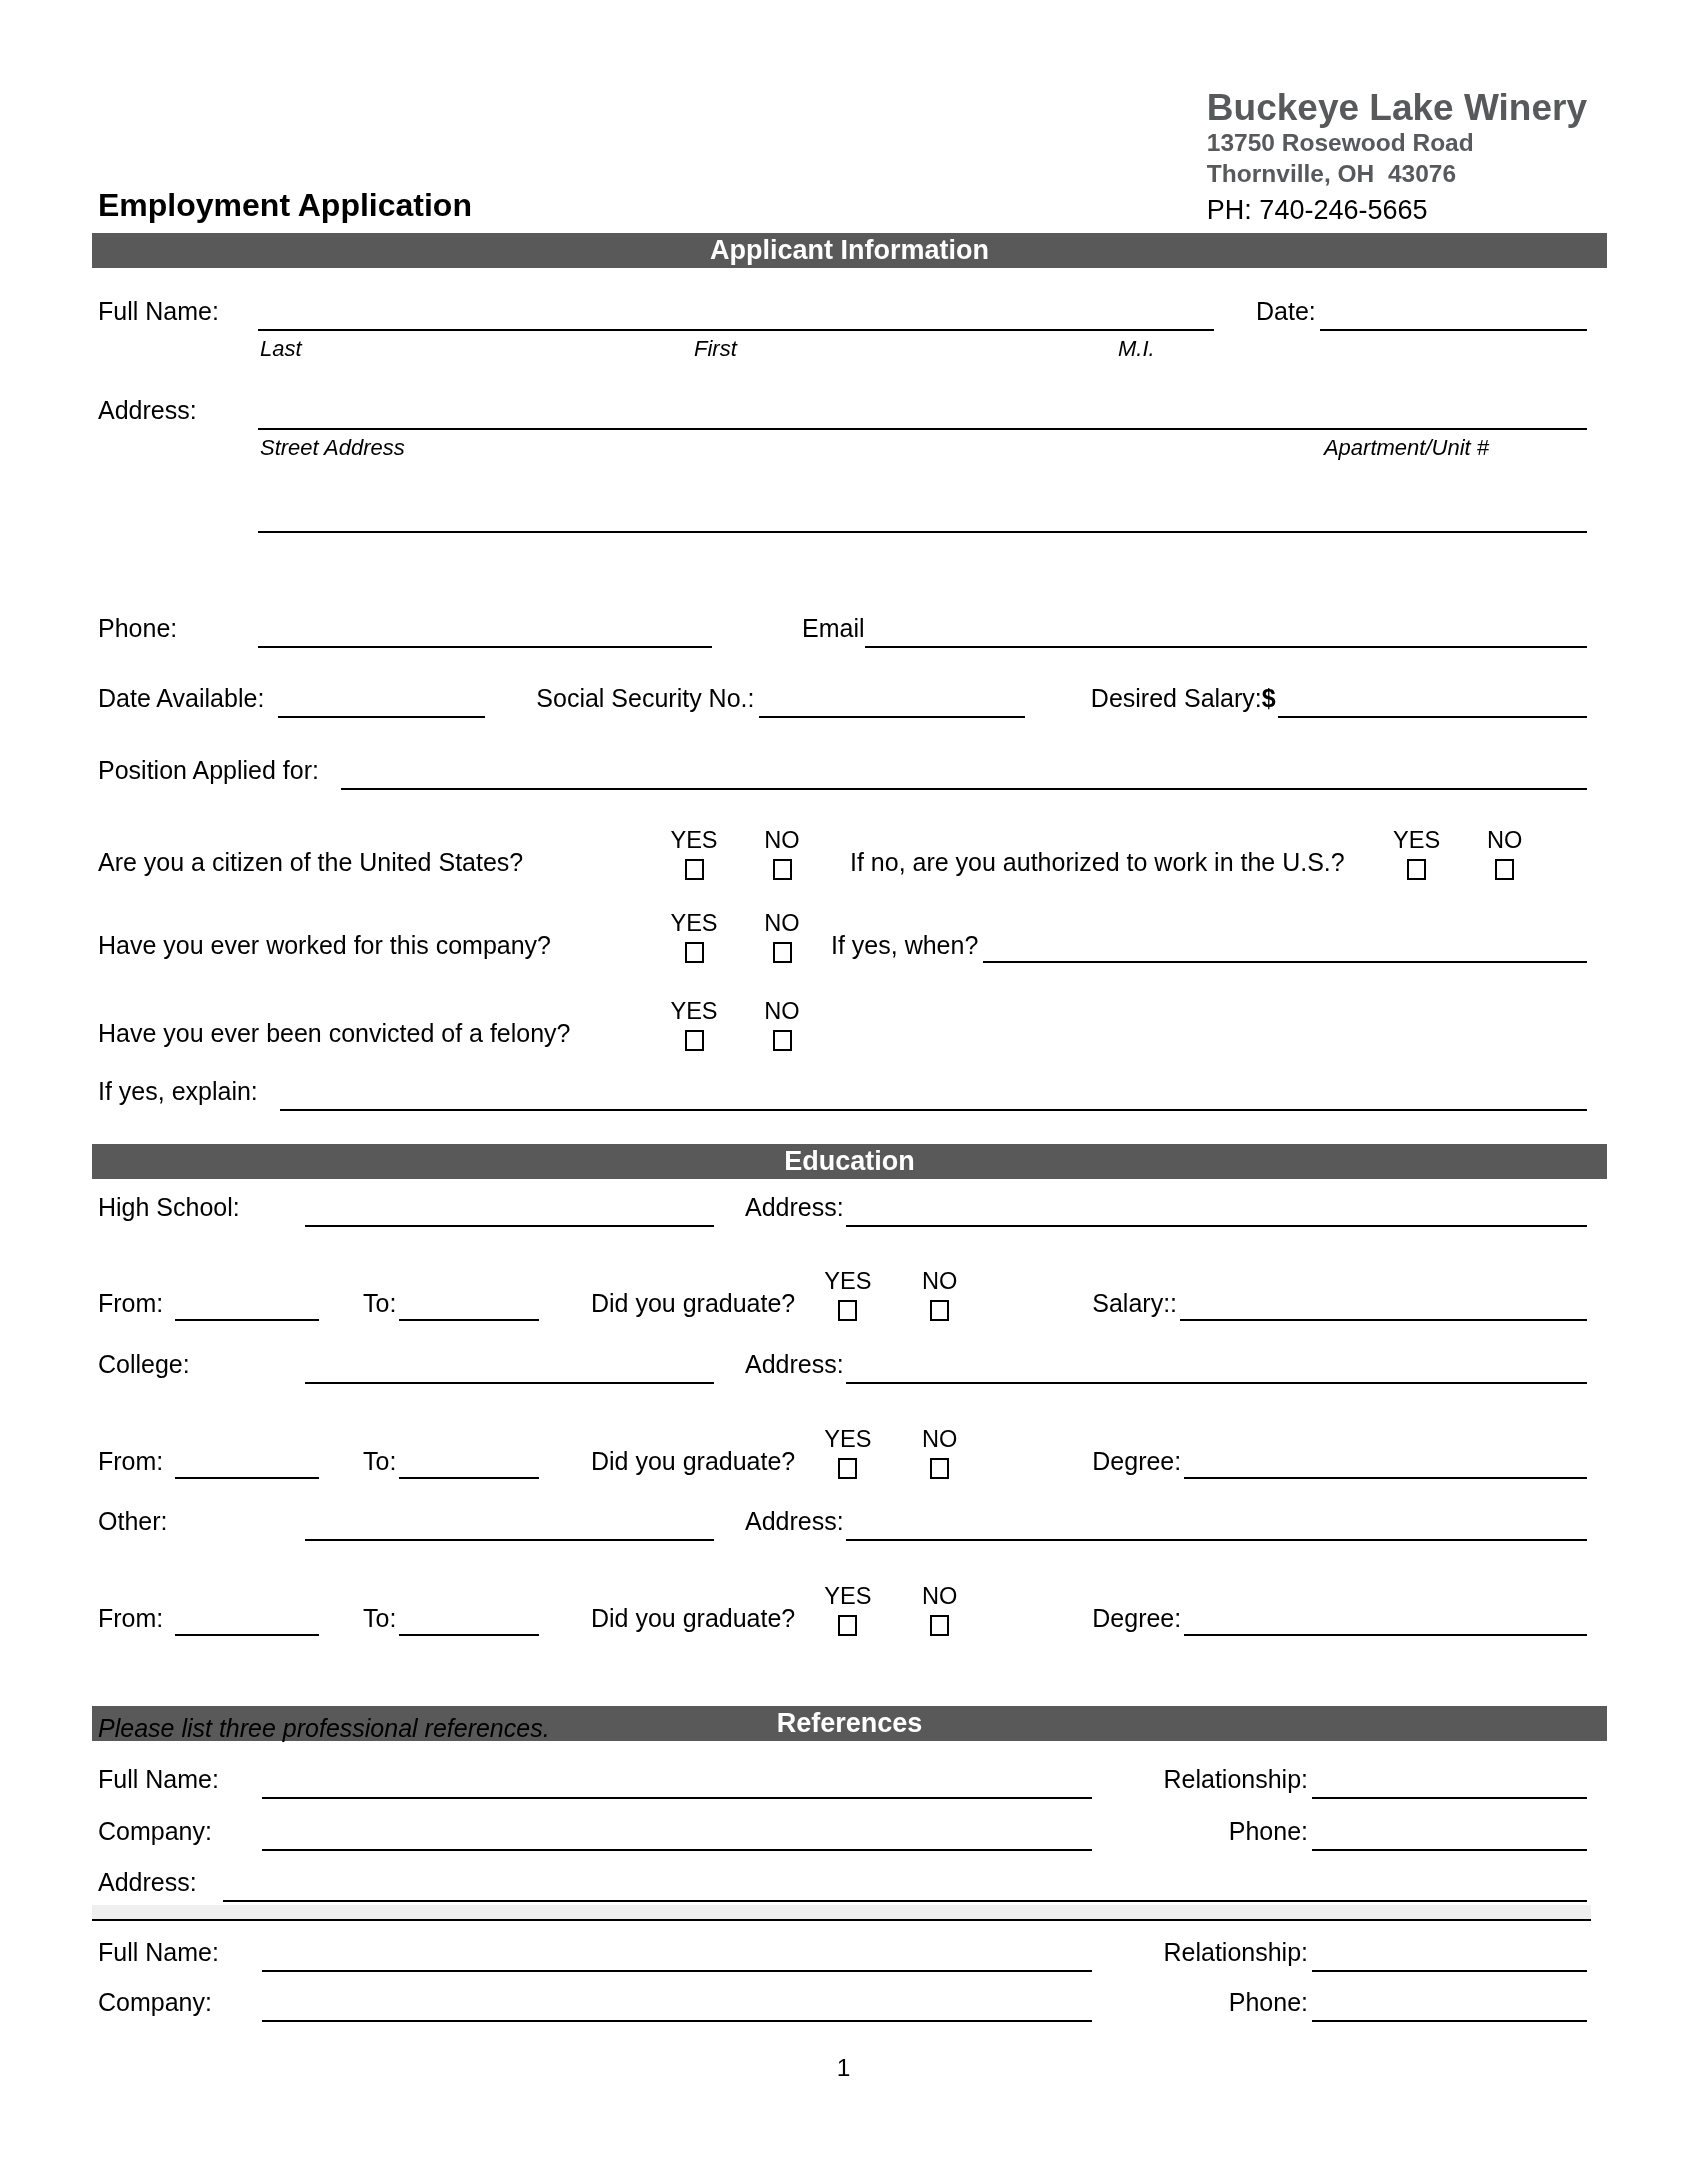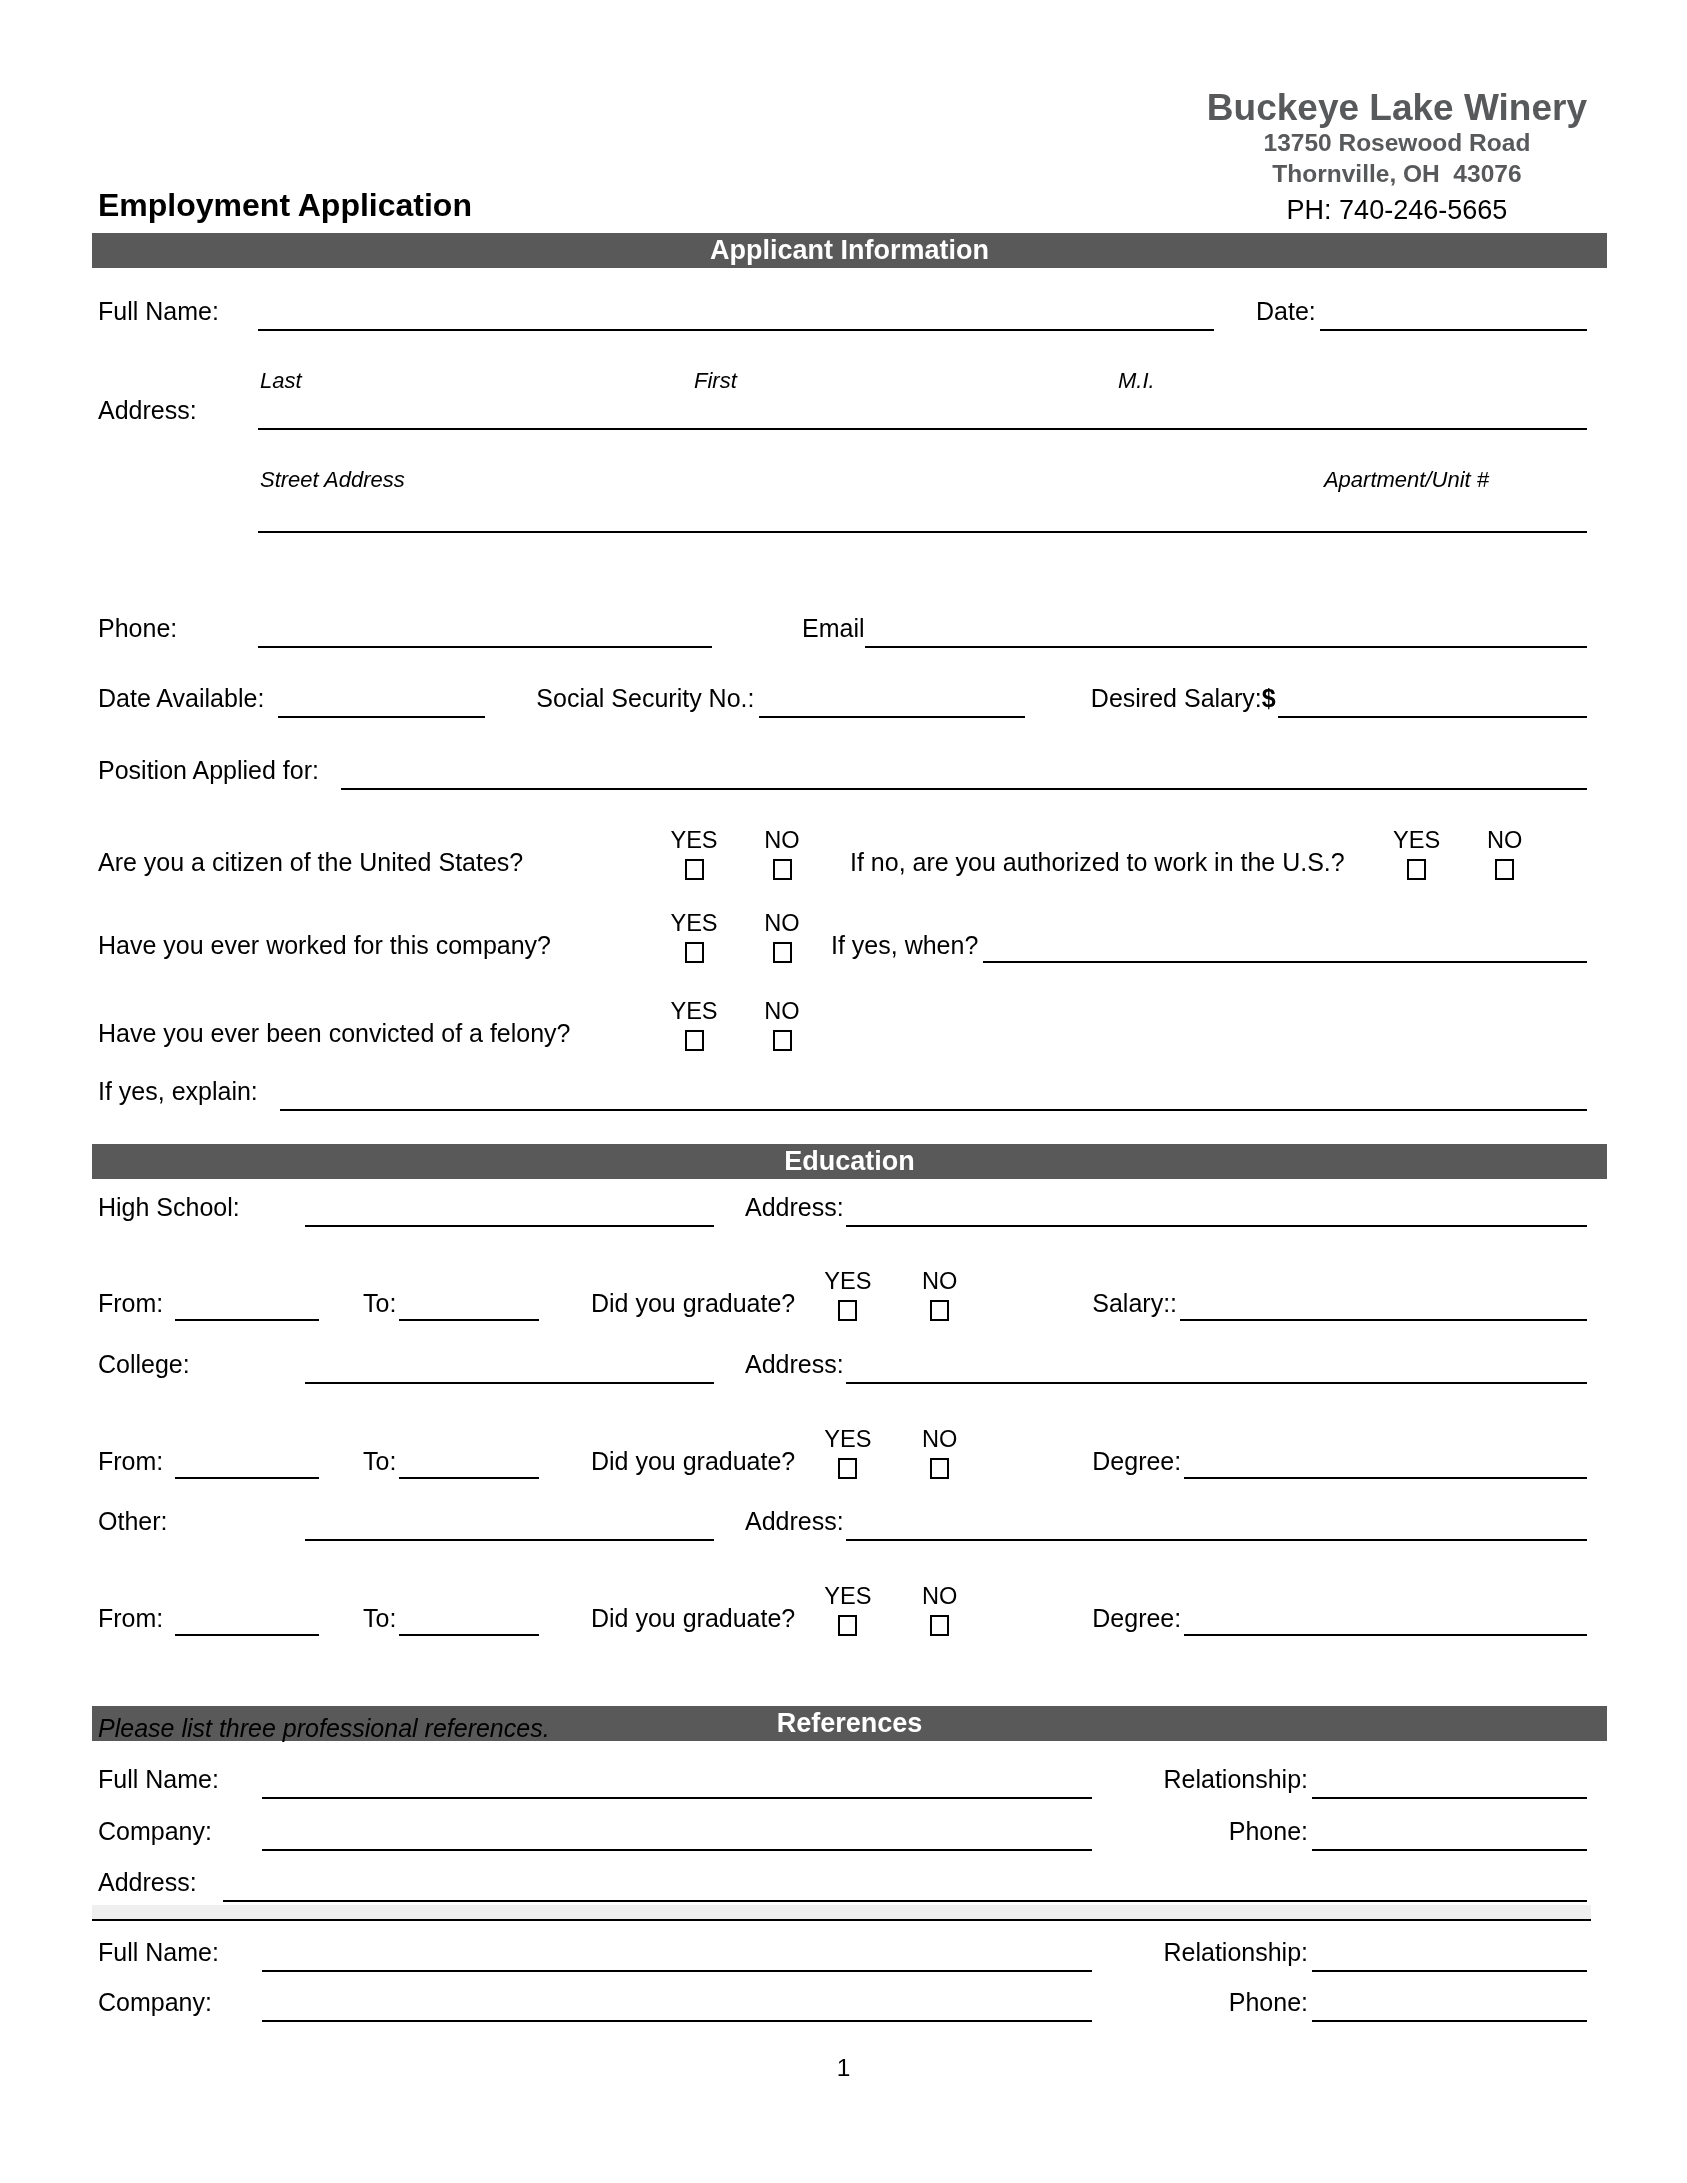--- a/index.html
+++ b/index.html
@@ -7,40 +7,40 @@
   .page {
     position: relative;
     width: 1687px;
     height: 2184px;
     background: #fff;
     font-family: "Liberation Sans", "DejaVu Sans", sans-serif;
     color: #000;
     overflow: hidden;
   }
   
-  .hdr-right { position: absolute; top: 87px; right: 100px; text-align: center; }
+  .hdr-right { position: absolute; top: 87px; right: 100px; text-align: left; }
   .hdr-company { font-size: 37px; font-weight: bold; color: var(--hdr, #58595b); line-height: 1.12; }
   .hdr-addr { font-size: 24.5px; font-weight: bold; color: var(--hdr, #58595b); line-height: 1.24; white-space: pre; }
   .hdr-phone { font-size: 27px; font-weight: normal; color: #000; margin-top: 6.1px; }
   .form-title { position: absolute; left: 98px; top: 187px; font-size: 32px; font-weight: bold; }
   
   .bar {
     position: absolute; left: 92px; width: 1515px; height: 35px;
     background: var(--bar, #595959); color: #fff; font-weight: bold; font-size: 27px;
     display: flex; align-items: center; justify-content: center;
   }
   
   .row { position: absolute; left: 98px; right: 100px; display: flex; align-items: flex-end; }
   .lbl { font-size: 25px; padding-bottom: 5.2px; white-space: nowrap; }
   .q   { font-size: 25px; padding-bottom: 3.5px; white-space: nowrap; }
   .qw  { width: 563px; }
   .line { border-bottom: 2.6px solid #000; }
   .grow { flex: 1 1 auto; }
   .sub { position: absolute; left: 98px; right: 100px; display: flex; font-style: italic; font-size: 22px; }
-  .sub span { display: inline-block; white-space: nowrap; margin-top: 32px; }
+  .sub span { display: inline-block; white-space: nowrap; }
   .yn { display: flex; flex-direction: column; align-items: center; width: 66px; }
   .yn .cap { font-size: 23.6px; line-height: 1; margin-bottom: 6.1px; }
   .box { width: 19px; height: 21px; border: 2.6px solid #000; background: #fff; }
   .rlbl { width: 159px; text-align: right; }
   .bold { font-weight: bold; }
   .note { position: absolute; left: 98px; top: 1714px; font-style: italic; font-size: 25px; }
   .strip { position: absolute; left: 92px; right: 96px; top: 1905px; height: 15.7px; background: #efefef; border-bottom: 2.6px solid #000; }
   .pagenum { position: absolute; left: 0; right: 0; top: 2054px; text-align: center; font-size: 24.5px; }
 </style>
 </head>

